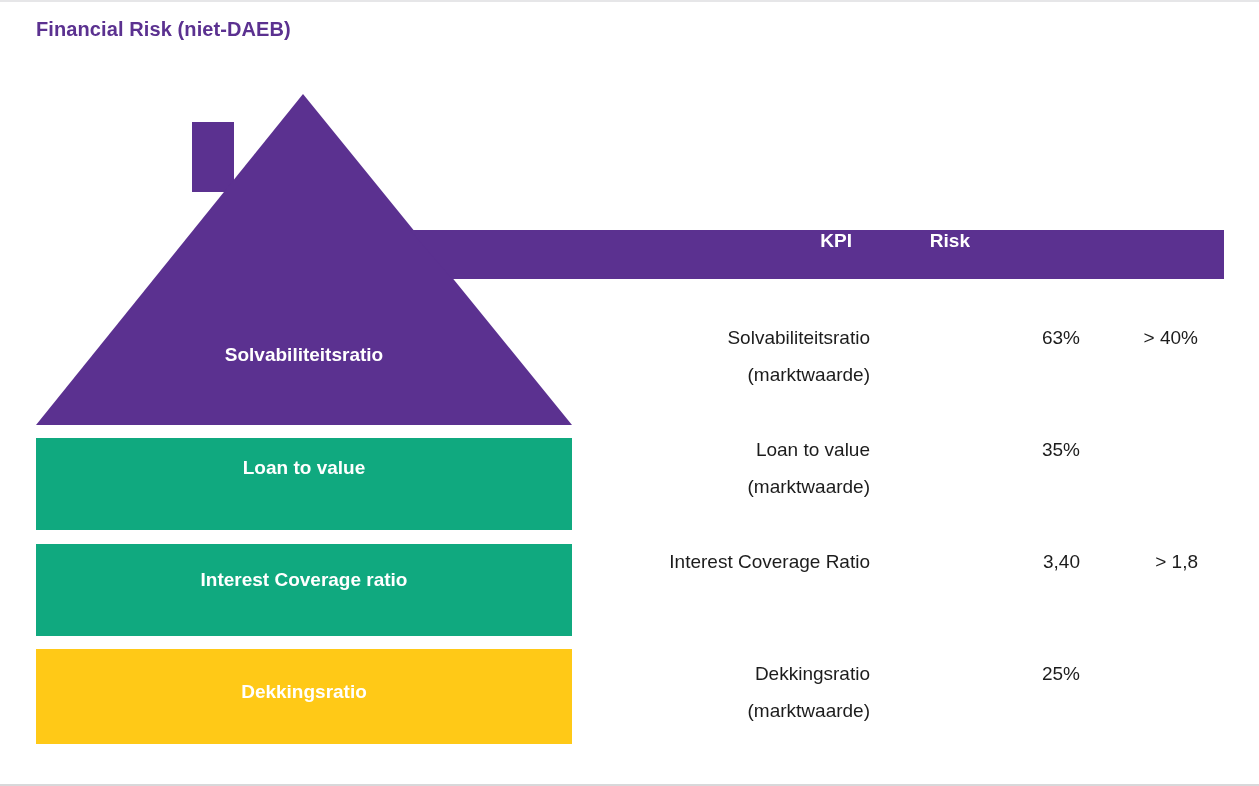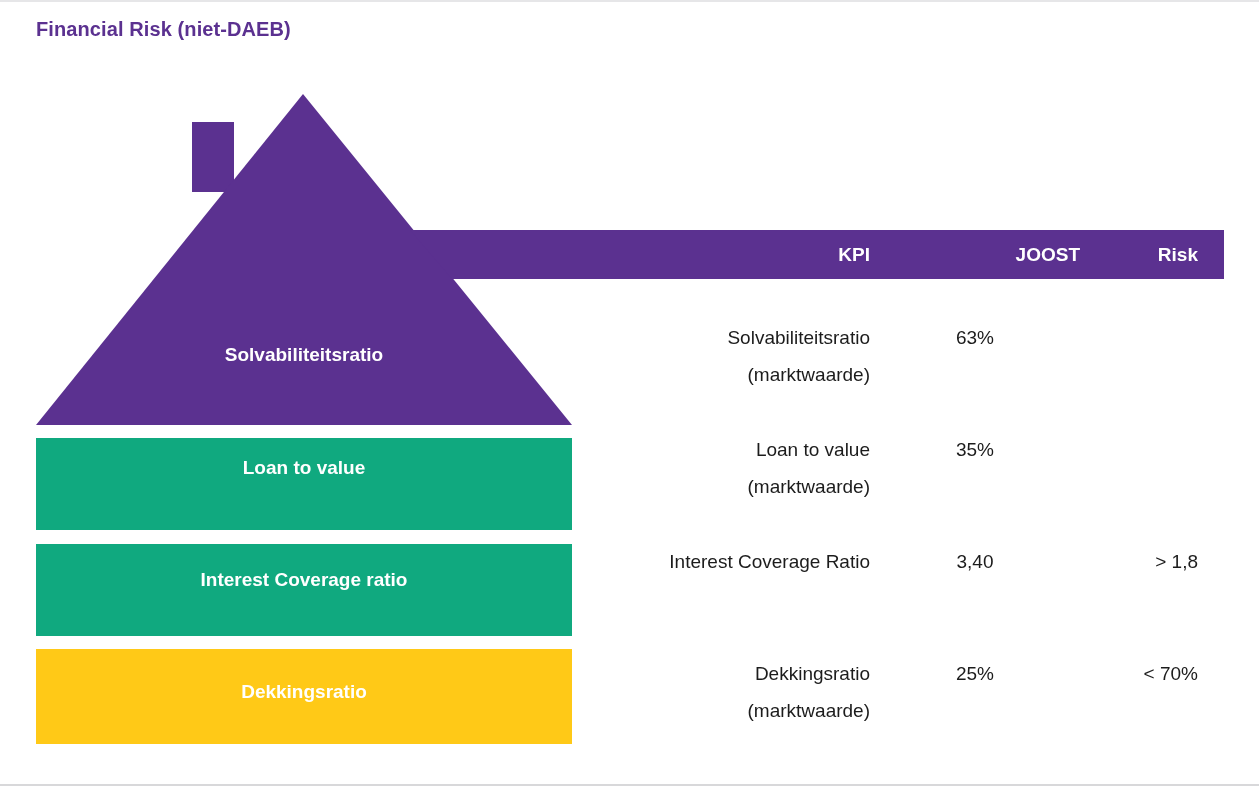--- a/index.html
+++ b/index.html
@@ -54,26 +54,26 @@
     white-space: nowrap;
   }
   .label-roof   { top: 342px; }
   .label-bar1   { top: 455px; }
   .label-bar2   { top: 567px; }
   .label-bar3   { top: 679px; }
 
   
   .header-row {
     position: absolute;
-    left: 600px;
+    left: 582px;
     top: 228px;
     width: 625px;
     height: 36px;
     display: flex;
-    align-items: flex-end;
+    align-items: flex-start;
     pointer-events: none;
   }
   .th {
     color: #ffffff;
     font-size: 19px;
     font-weight: bold;
     text-align: right;
     white-space: nowrap;
   }
   .th-kpi   { width: 270px; }
@@ -94,21 +94,21 @@
   }
   .td {
     font-size: 19px;
     color: #1c1c1c;
     text-align: right;
     line-height: 37px;
     padding-top: 40px;
     box-sizing: border-box;
   }
   .td-kpi   { width: 270px; }
-  .td-joost { width: 210px; text-align: center; }
+  .td-joost { width: 210px; }
   .td-norm  { width: 118px; }
   .kpi-line { display: block; white-space: nowrap; }
 </style>
 </head>
 <body>
 
 <div class="page">
 
   <div class="title">Financial Risk (niet-DAEB)</div>
 
@@ -127,32 +127,32 @@
     <rect x="36" y="647" width="536" height="95" fill="#FFC917"></rect>
   </svg>
 
   <div class="shape-label label-roof">Solvabiliteitsratio</div>
   <div class="shape-label label-bar1">Loan to value</div>
   <div class="shape-label label-bar2">Interest Coverage ratio</div>
   <div class="shape-label label-bar3">Dekkingsratio</div>
 
   <div class="header-row">
     <div class="th th-kpi">KPI</div>
-    <div class="th th-joost">JOOST</div>
     <div class="th th-norm">Risk</div>
   </div>
 
   <div class="table-body">
 
     <div class="data-row">
       <div class="td td-kpi">
         <span class="kpi-line">Solvabiliteitsratio</span>
         <span class="kpi-line">(marktwaarde)</span>
       </div>
       <div class="td td-joost">63%</div>
+      <div class="td td-norm">&gt; 40%</div>
     </div>
 
     <div class="data-row">
       <div class="td td-kpi">
         <span class="kpi-line">Loan to value</span>
         <span class="kpi-line">(marktwaarde)</span>
       </div>
       <div class="td td-joost">35%</div>
     </div>
 
@@ -163,17 +163,16 @@
       <div class="td td-joost">3,40</div>
       <div class="td td-norm">&gt; 1,8</div>
     </div>
 
     <div class="data-row">
       <div class="td td-kpi">
         <span class="kpi-line">Dekkingsratio</span>
         <span class="kpi-line">(marktwaarde)</span>
       </div>
       <div class="td td-joost">25%</div>
-      <div class="td td-norm">&lt; 70%</div>
     </div>
 
   </div>
 </div>
 
 </body></html>

